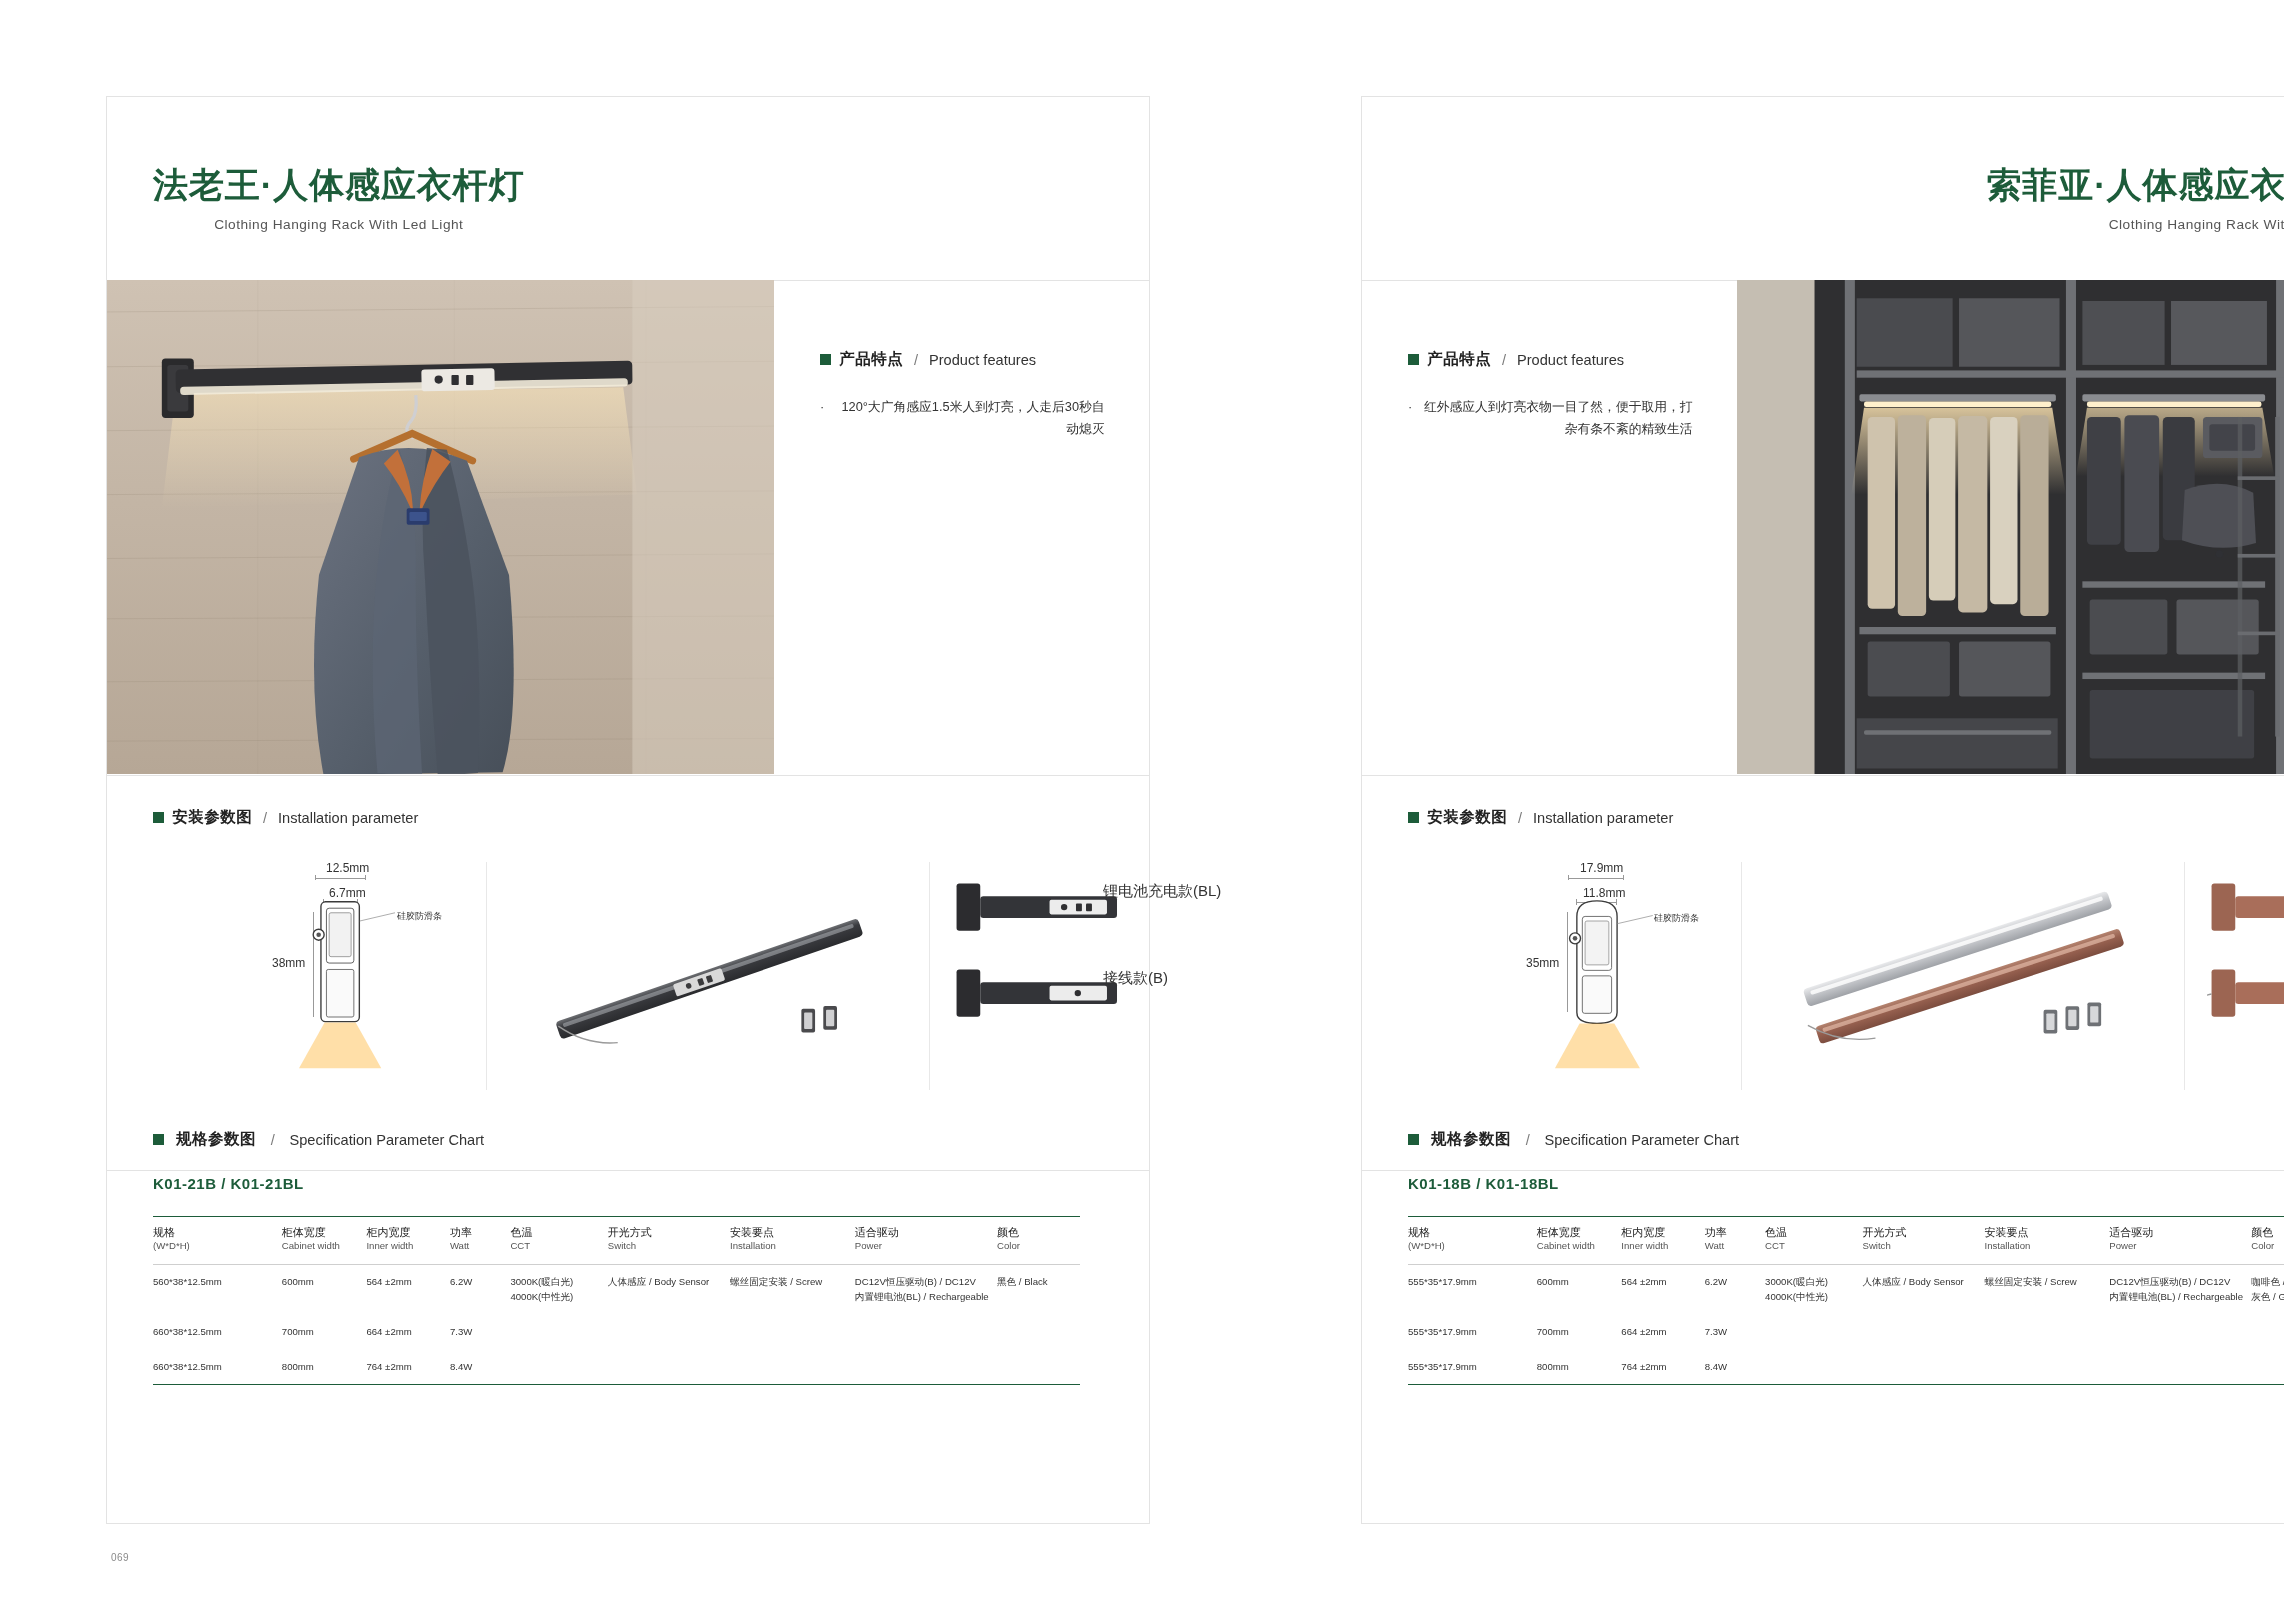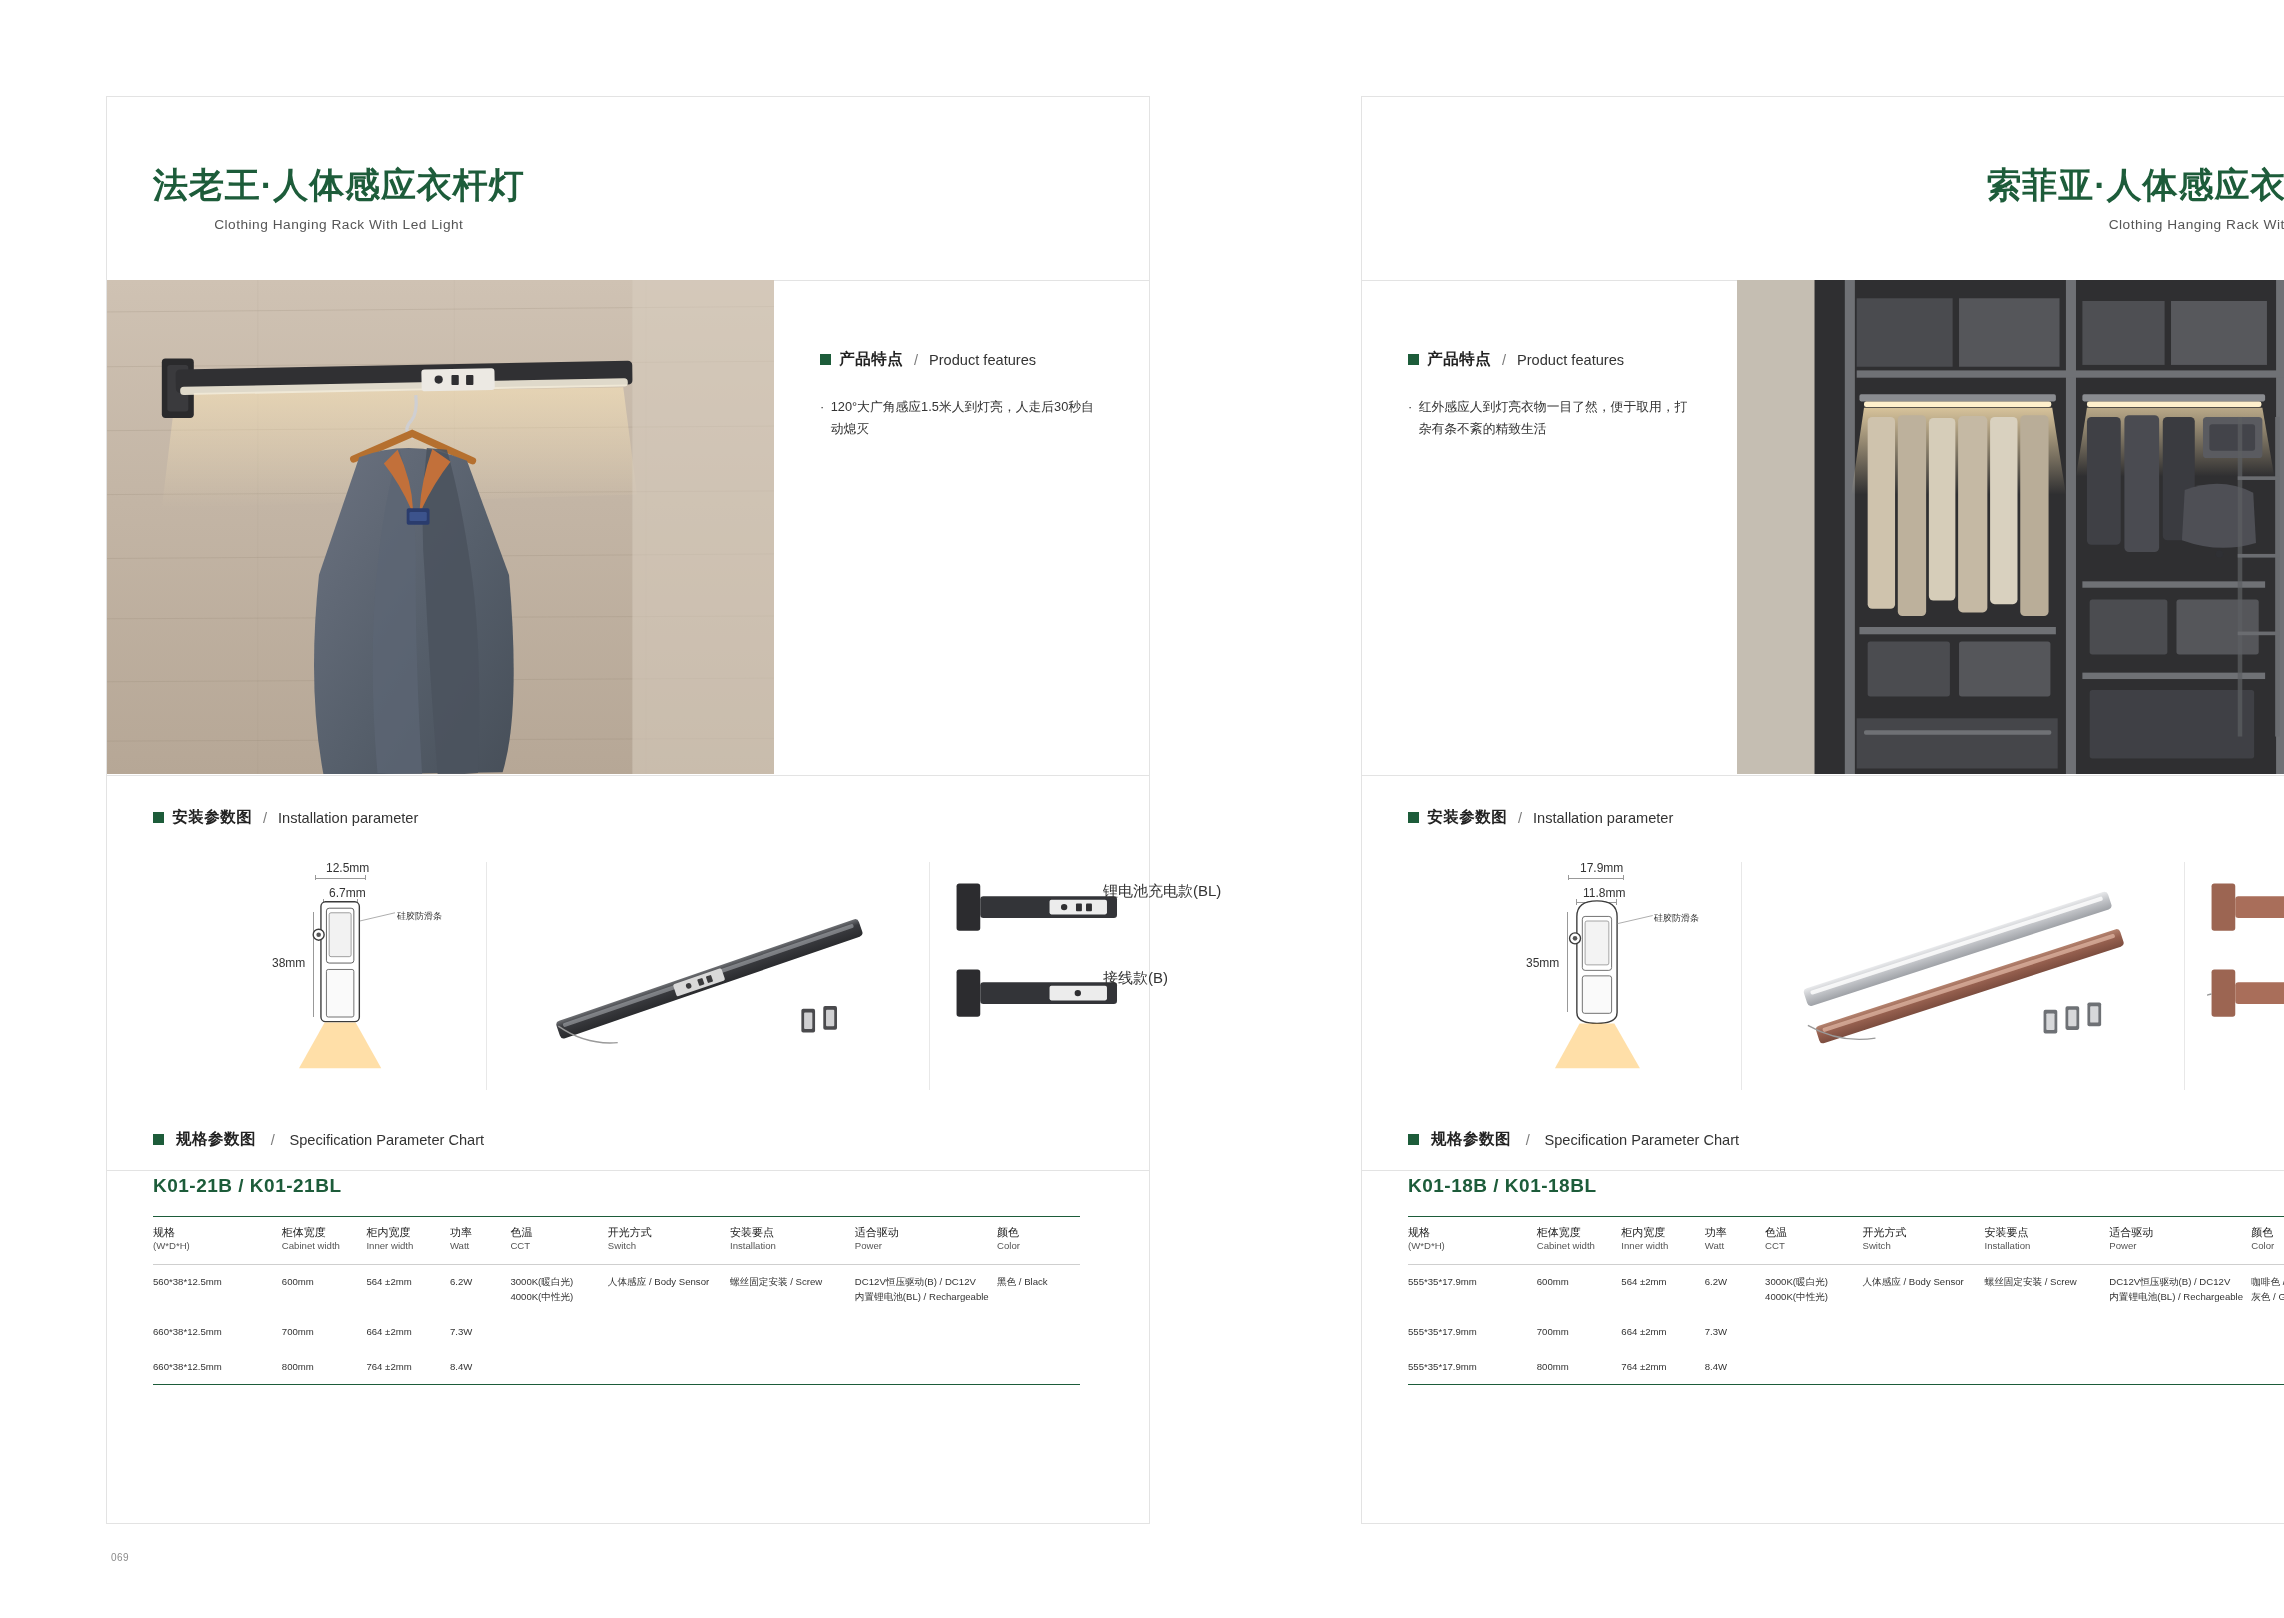--- a/index.html
+++ b/index.html
@@ -38,21 +38,21 @@
 
   
   .hero-band { position:absolute; left:0; width:100%; height:496px; top:183px; }
   .hero-sep-top { position:absolute; left:0; top:0; width:100%; height:1.4px; background:#e3e3e3; }
   .hero-sep-bottom { position:absolute; left:0; bottom:0; width:100%; height:1.4px; background:#e3e3e3; }
 
   .hero-photo { position:absolute; top:0; height:494px; overflow:hidden; }
   .hero-left-photo  { left:0; width:667px; }
   .hero-right-photo { right:0; width:667px; }
 
-  .features { position:absolute; top:69px; width:320px; }
+  .features { position:absolute; top:69px; width:320px;text-align:right; }
   .features-left  { left:713px; }
   .features-right { left:46px; }
 
   .sec-head { display:flex; align-items:center; gap:8.2px; }
   .sec-square { width:11px; height:11px; background:#1d5c3a; display:inline-block; }
   .sec-cn { font-size:15.5px; font-weight:bold; color:#222; letter-spacing:0.5px; }
   .sec-slash { font-size:14.6px; color:#7c7c7c; margin:0 2.7px; }
   .sec-en { font-size:14.6px; color:#333; }
 
   .feat-list { margin-top:25.6px; }
@@ -81,21 +81,21 @@
   .bar-render { position:absolute; }
 
   .endcap-row { position:absolute; }
   .endcap-label { position:absolute; font-size:15px; color:#333; white-space:nowrap; }
 
   
   .spec { position:absolute; left:0; top:998px; width:100%; }
   .spec .sec-head { position:absolute; left:46px; top:34px;gap:12px; }
   .model {
     position:absolute; left:46px; top:80px;
-    font-size:19px; font-weight:bold; color:#1d5c3a; letter-spacing:0.5px;
+    font-size:15px; font-weight:bold; color:#1d5c3a; letter-spacing:0.5px;
   }
 
   table.spec-table {
     position:absolute; left:46px; top:121px; width:927px;
     border-collapse:collapse;
   }
   .spec-right table.spec-table { width:927px; }
   table.spec-table th, table.spec-table td {
     text-align:left; vertical-align:top; padding:0;
   }

